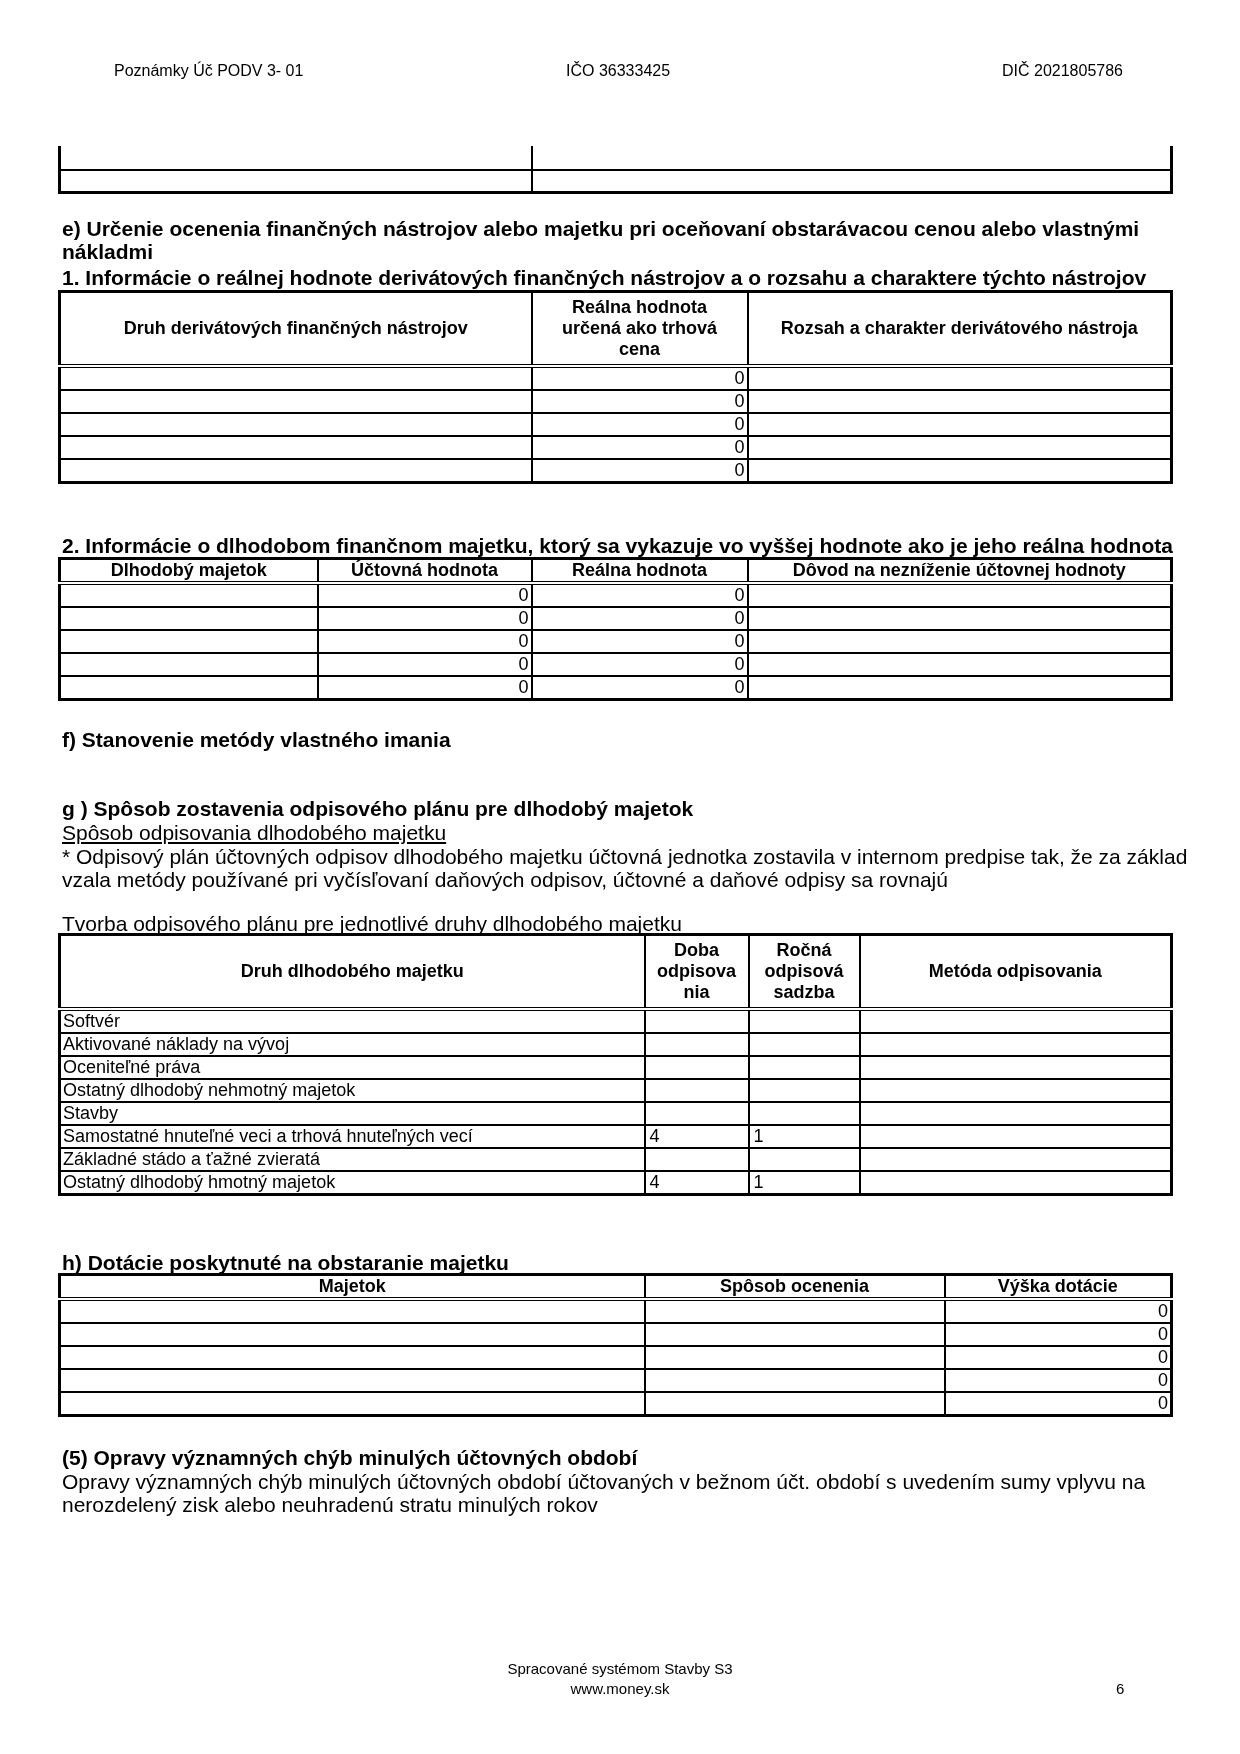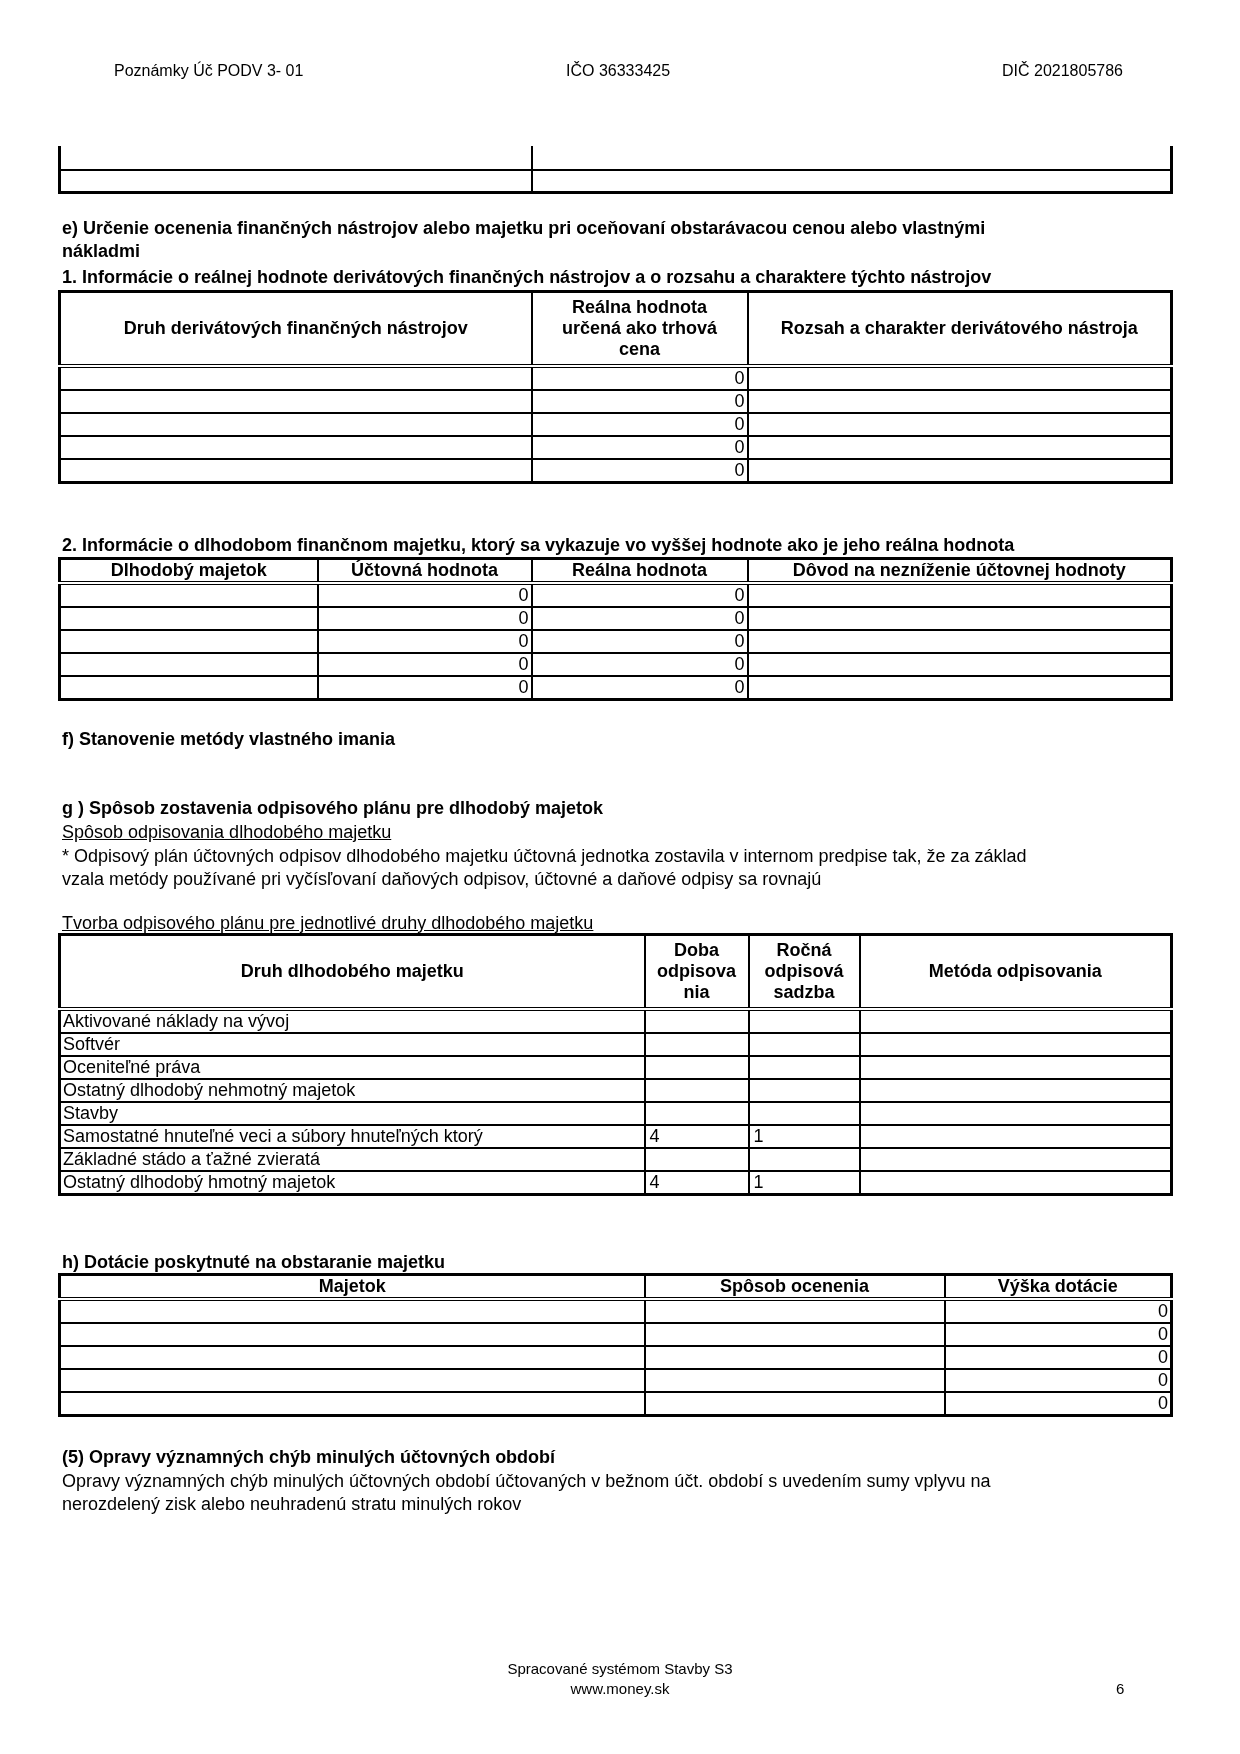--- a/index.html
+++ b/index.html
@@ -3,21 +3,21 @@
 <meta charset="utf-8">
 <style>
   html, body { margin: 0; padding: 0; background: #ffffff; }
   body {
     width: 1240px; height: 1754px; position: relative; overflow: hidden;
     font-family: "Liberation Sans", sans-serif; color: #000;
   }
   .abs { position: absolute; }
   .hdr { top: 62px; font-size: 16px; }
   .bold { font-weight: bold; }
-  .txt { font-size: 18px; line-height: 23px; }
+  .txt { font-size: 21px; line-height: 23px; }
   .u { text-decoration: underline; }
   table { border-collapse: collapse; position: absolute; table-layout: fixed; }
   td, th {
     border: 2px solid #000; padding: 0 4px; font-size: 18px; height: 20px;
     line-height: 21px; overflow: hidden; white-space: nowrap;
   }
   th { font-weight: bold; text-align: center; white-space: normal; }
   table.outer { border: 3px solid #000; }
   thead tr:last-child th { border-bottom: 4px double #000; }
   td.num { text-align: right; padding-right: 2px; }
@@ -163,51 +163,51 @@
   <thead>
     <tr style="height:74px">
       <th>Druh dlhodobého majetku</th>
       <th style="padding:0 4px;">Doba odpisova nia</th>
       <th style="padding:0 8px;">Ročná odpisová sadzba</th>
       <th>Metóda odpisovania</th>
     </tr>
   </thead>
   <tbody>
     <tr>
+        <td class="left" style="padding-left:2px">Softvér</td>
+        <td class="left"></td>
+        <td class="left"></td>
+        <td></td>
+      </tr>
+    <tr>
         <td class="left" style="padding-left:2px">Aktivované náklady na vývoj</td>
         <td class="left"></td>
         <td class="left"></td>
         <td></td>
       </tr>
     <tr>
-        <td class="left" style="padding-left:2px">Softvér</td>
-        <td class="left"></td>
-        <td class="left"></td>
-        <td></td>
-      </tr>
-    <tr>
         <td class="left" style="padding-left:2px">Oceniteľné práva</td>
         <td class="left"></td>
         <td class="left"></td>
         <td></td>
       </tr>
     <tr>
         <td class="left" style="padding-left:2px">Ostatný dlhodobý nehmotný majetok</td>
         <td class="left"></td>
         <td class="left"></td>
         <td></td>
       </tr>
     <tr>
         <td class="left" style="padding-left:2px">Stavby</td>
         <td class="left"></td>
         <td class="left"></td>
         <td></td>
       </tr>
     <tr>
-        <td class="left" style="padding-left:2px">Samostatné hnuteľné veci a súbory hnuteľných ktorý</td>
+        <td class="left" style="padding-left:2px">Samostatné hnuteľné veci a trhová hnuteľných vecí</td>
         <td class="left">4</td>
         <td class="left">1</td>
         <td></td>
       </tr>
     <tr>
         <td class="left" style="padding-left:2px">Základné stádo a ťažné zvieratá</td>
         <td class="left"></td>
         <td class="left"></td>
         <td></td>
       </tr>

